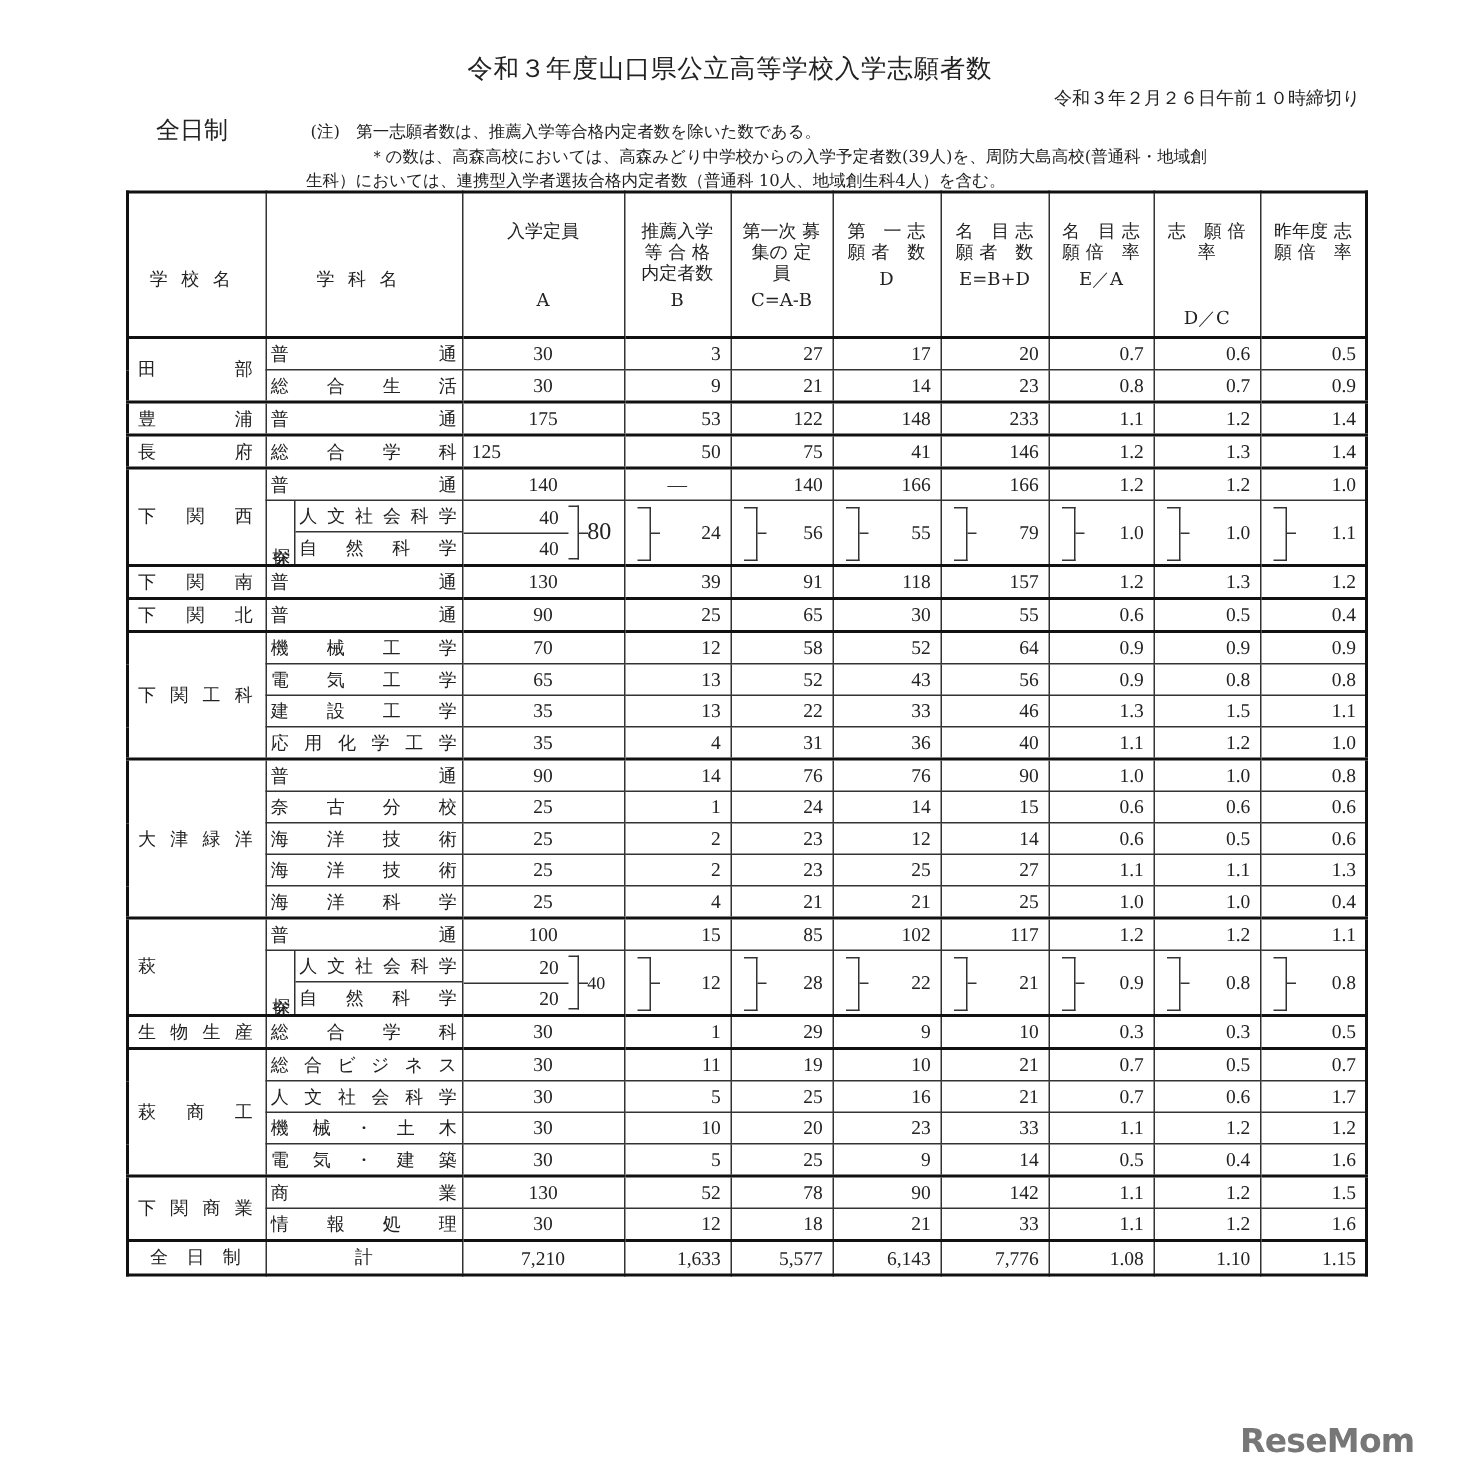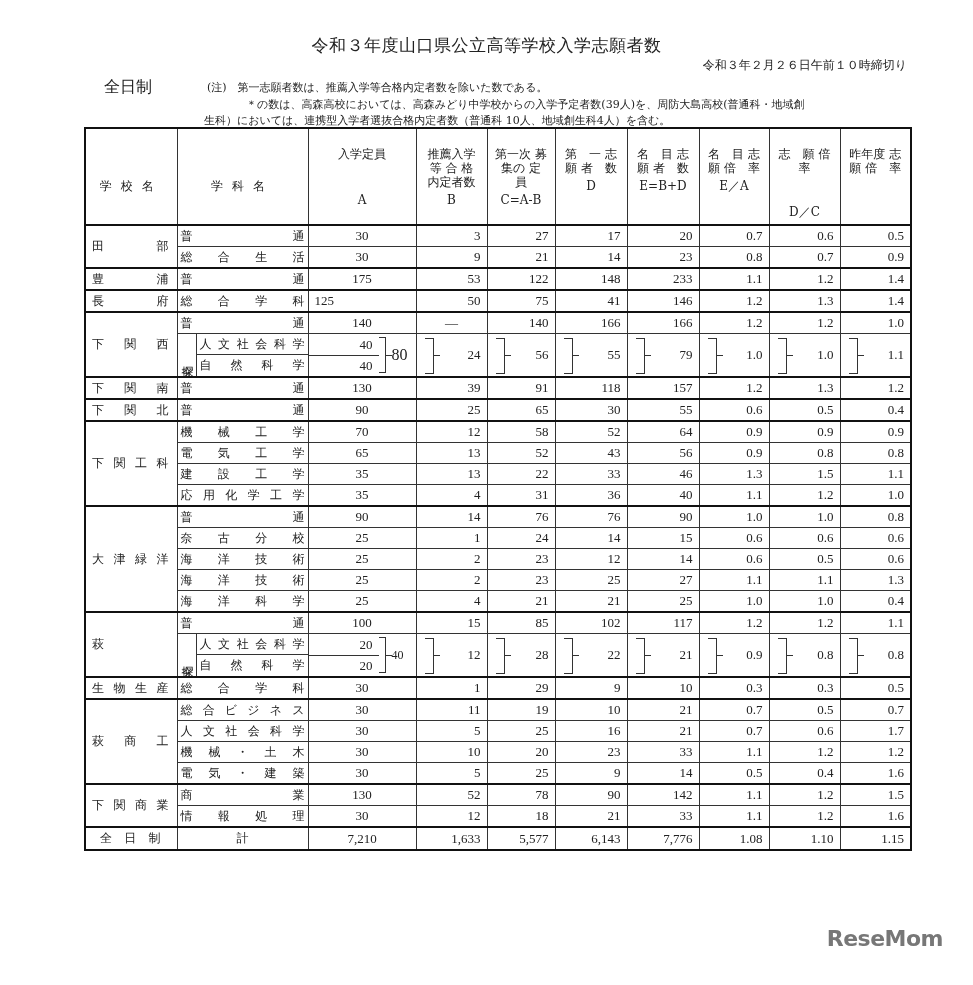--- a/index.html
+++ b/index.html
@@ -19,21 +19,21 @@
   th.sch, th.dep { vertical-align:middle; letter-spacing:9px; }
   .num { text-align:right; font-family:"Liberation Serif","DejaVu Serif",serif; font-size:13px; }
   .sch-cell { text-align:justify; text-align-last:justify; letter-spacing:2px; }
   .dep-cell { text-align:justify; text-align-last:justify; padding:0 3px; }
   .grp td.gb { border-top:2px solid #111; }
   .total td { border-top:2px solid #111; height:21px; }
   .brace { position:relative; }
   .br-mark { position:absolute; left:8px; top:4px; height:34px; width:8px; border:1.5px solid #333; border-left:none; }
   .br-mark::after { content:""; position:absolute; right:-7px; top:16px; width:6px; border-top:1.5px solid #333; }
   .tanq { padding:0; }
-  .logo { position:absolute; right:30px; bottom:34px; font-family:"DejaVu Sans","Liberation Sans",sans-serif; font-weight:bold; font-size:22px; color:#777; letter-spacing:-0.5px; }
+  .logo { position:absolute; right:30px; bottom:11px; font-family:"DejaVu Sans","Liberation Sans",sans-serif; font-weight:bold; font-size:22px; color:#777; letter-spacing:-0.5px; }
 </style>
 </head>
 <body>
 
 <div class="title">令和３年度山口県公立高等学校入学志願者数</div>
 <div class="deadline">令和３年２月２６日午前１０時締切り</div>
 <div class="section">全日制</div>
 <div class="note n1">(注)　第一志願者数は、推薦入学等合格内定者数を除いた数である。</div>
 <div class="note n2">＊の数は、高森高校においては、高森みどり中学校からの入学予定者数(39人)を、周防大島高校(普通科・地域創</div>
 <div class="note n3">生科）においては、連携型入学者選抜合格内定者数（普通科 10人、地域創生科4人）を含む。</div>

